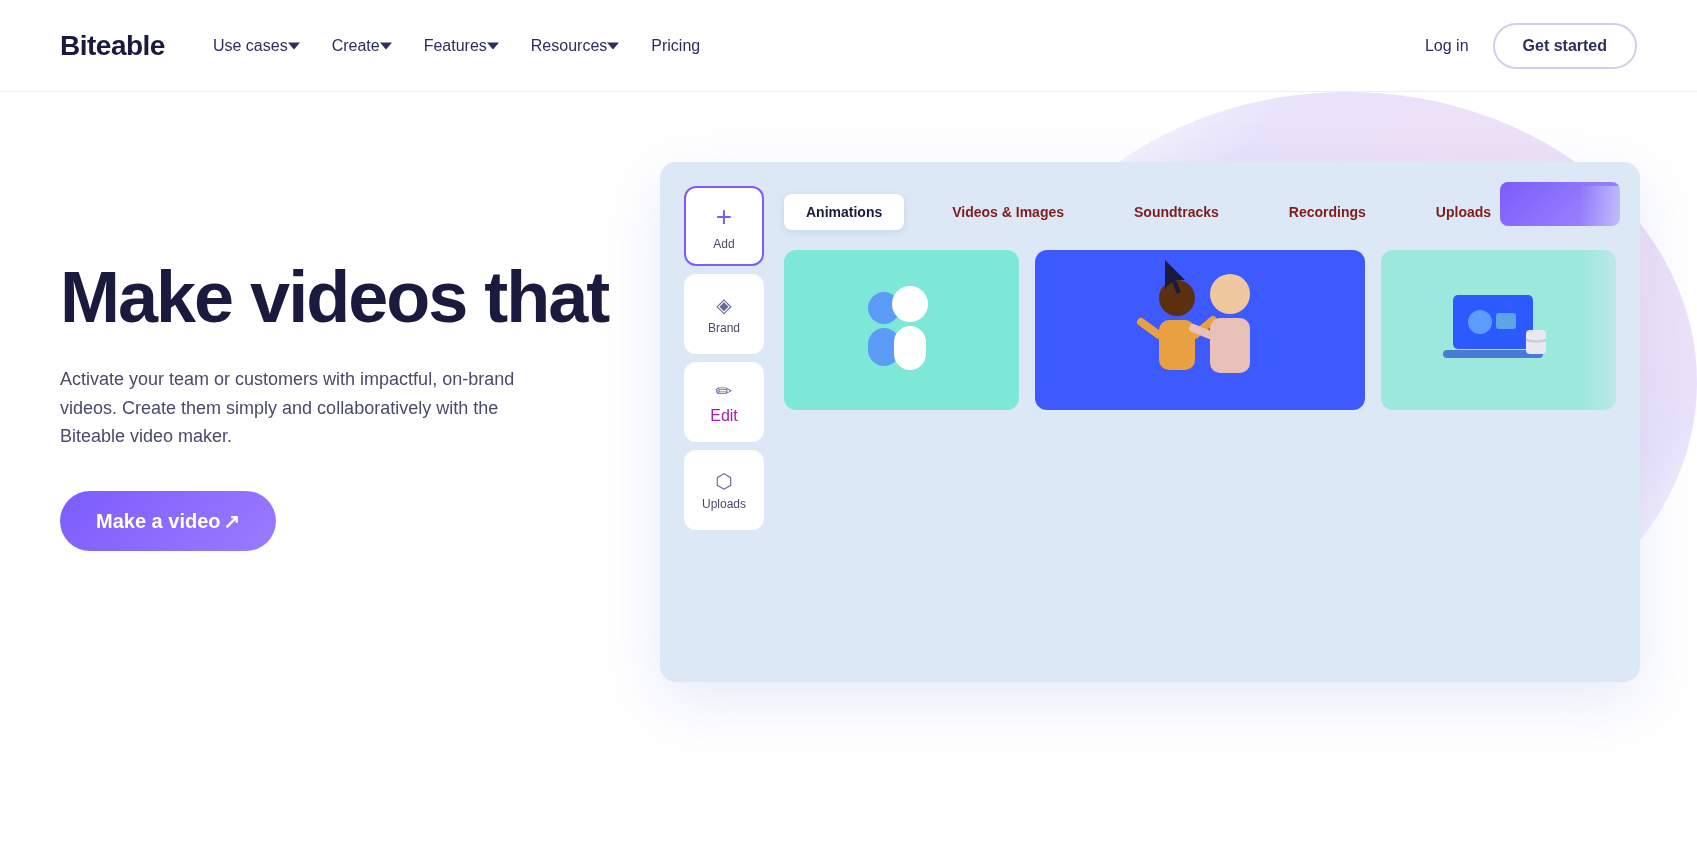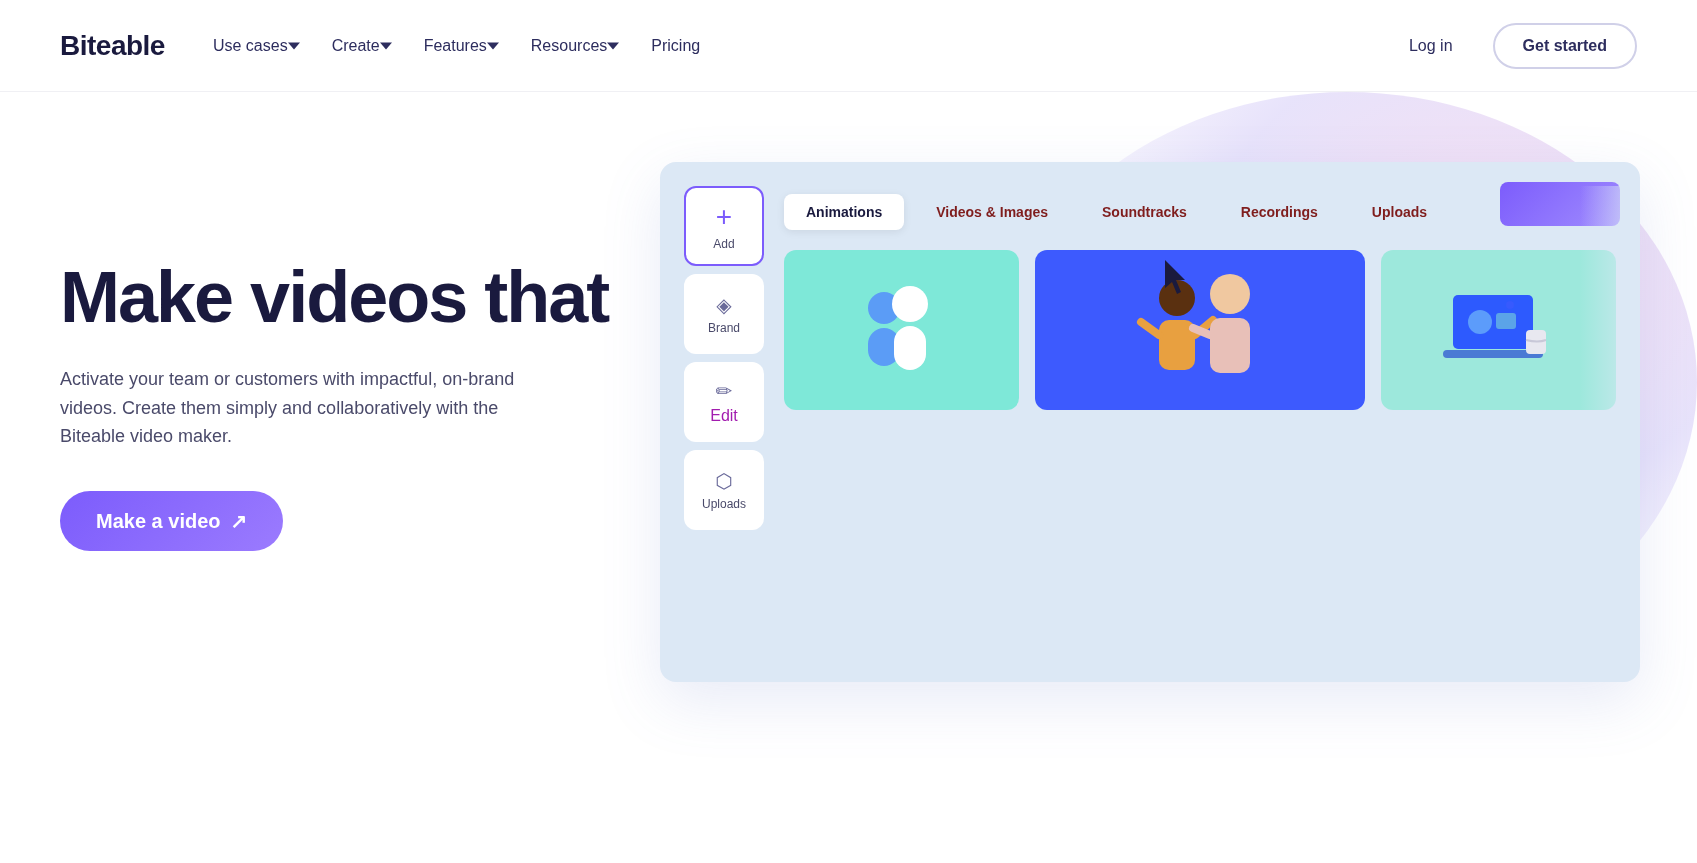--- a/index.html
+++ b/index.html
@@ -12,42 +12,42 @@
     }
     .logo {
       font-size: 28px; font-weight: 900; color: #1a1a3e; margin-right: 48px; letter-spacing: -0.5px;
     }
     .nav-links { display: flex; align-items: center; gap: 32px; flex: 1; }
     .nav-item {
       font-size: 16px; color: #2d2d5e; font-weight: 500; cursor: pointer;
       display: flex; align-items: center; white-space: nowrap;
     }
     .nav-item svg { width: 12px; height: 12px; fill: #2d2d5e; }
-    .nav-right { display: flex; align-items: center; gap: 40px; }
+    .nav-right { display: flex; align-items: center; gap: 24px; }
     .login-btn { font-size: 16px; color: #2d2d5e; font-weight: 500; cursor: pointer; }
     .get-started-btn {
       font-size: 16px; font-weight: 600; color: #2d2d5e; border: 2px solid #d0d0e8;
       border-radius: 50px; padding: 12px 28px; cursor: pointer; background: #fff;
     }
 
     
     .hero {
       display: flex; align-items: flex-start; padding: 60px 60px 0 60px;
       min-height: 783px; position: relative; overflow: hidden;
     }
     .hero-left { flex: 0 0 560px; padding-top: 60px; }
     .hero-title {
       font-size: 72px; font-weight: 900; color: #1a1a3e; line-height: 1.08;
       letter-spacing: -2px; margin-bottom: 28px; margin-top: 47px;
     }
     .hero-desc {
       font-size: 18px; color: #4a4a6a; line-height: 1.6; max-width: 480px; margin-bottom: 40px;
     }
     .cta-btn {
-      display: inline-flex; align-items: center; gap: 10px;
+      display: inline-flex; align-items: center; gap: 3px;
       background: linear-gradient(135deg, #7c5cfc, #9b7bfe);
       color: #fff; font-size: 18px; font-weight: 700;
       padding: 18px 36px; border-radius: 50px; cursor: pointer; border: none;
     }
     .cta-btn span { font-size: 20px; }
 
     
     .blob {
       position: absolute; top: 0; right: 0;
       width: 700px; height: 580px;
@@ -85,21 +85,21 @@
     }
     .sidebar-item.active { border: 2px solid #7c5cfc; }
 
     
     .mockup-content {
       margin-left: 100px; padding-top: 8px;
     }
 
     
     .content-tabs {
-      display: flex; gap: 10px; margin-bottom: 20px;
+      display: flex; gap: 26px; margin-bottom: 20px;
     }
     .tab-item {
       padding: 10px 22px; border-radius: 8px; font-size: 14px; font-weight: 600;
       cursor: pointer; color: #7f1d1d; background: transparent;
     }
     .tab-item.active {
       background: #fff; color: #1a1a3e;
       box-shadow: 0 2px 8px rgba(0,0,0,0.08);
     }
 

